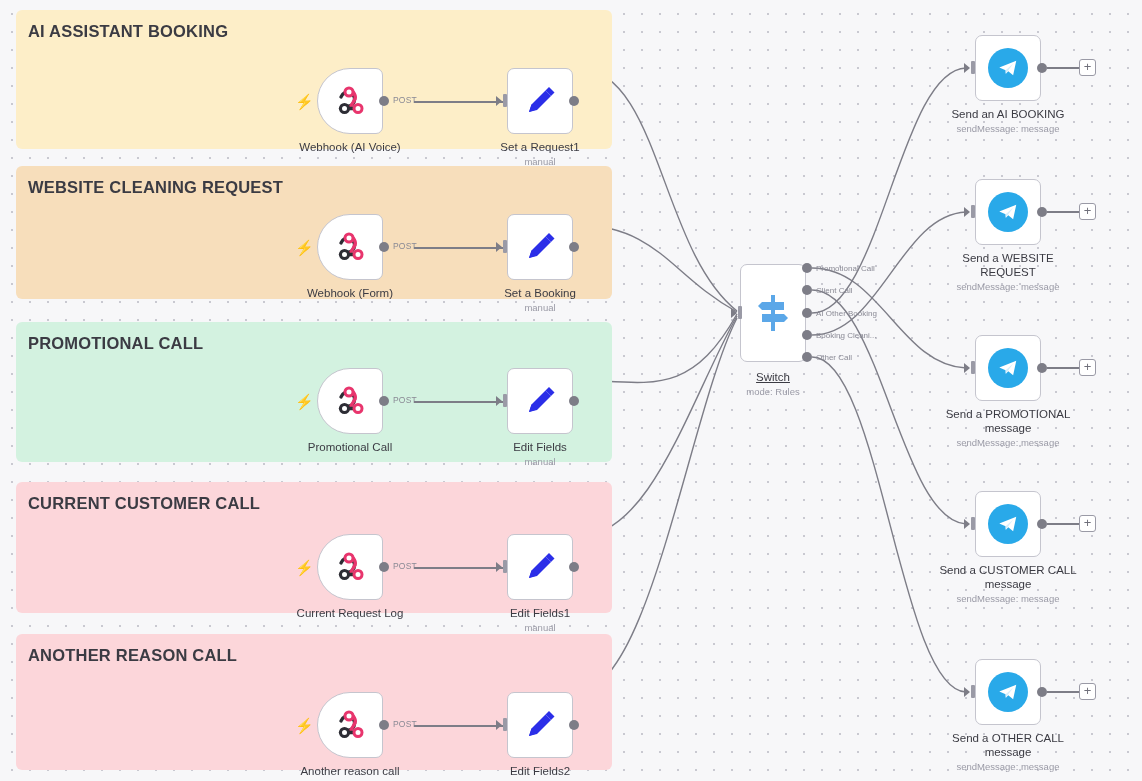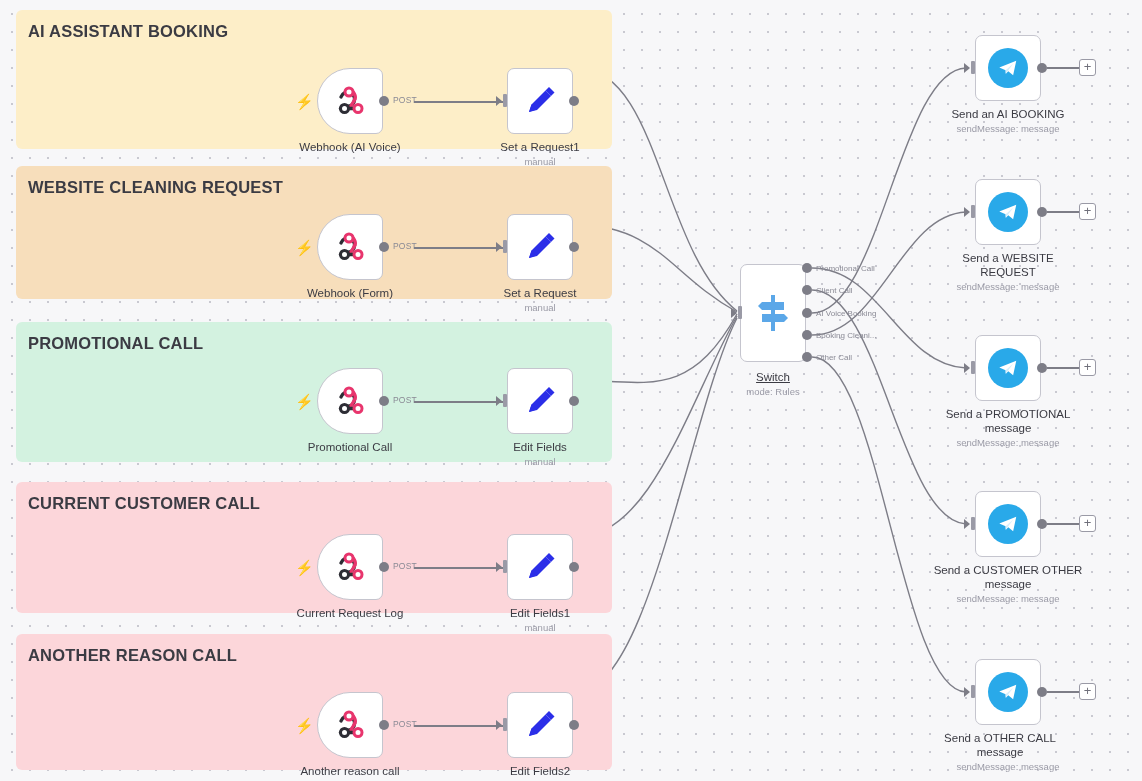--- a/index.html
+++ b/index.html
@@ -190,21 +190,21 @@
     <div class="port-in" style="left:-9px; top:44px;"></div>
     <div class="port-in-bar" style="left:-2px; top:42px;"></div>
     <div class="node-label" style="top:106px; left:33px;text-decoration:underline;">Switch</div>
     <div class="node-sublabel" style="top:122px; left:33px;">mode: Rules</div>
 
     <div class="port-out" style="left:62px; top:-1px;"></div>
     <div class="sw-out-label" style="left:76px; top:0px;">Promotional Call</div>
     <div class="port-out" style="left:62px; top:21px;"></div>
     <div class="sw-out-label" style="left:76px; top:22px;">Client Call</div>
     <div class="port-out" style="left:62px; top:44px;"></div>
-    <div class="sw-out-label" style="left:76px; top:45px;">AI Voice Booking</div>
+    <div class="sw-out-label" style="left:76px; top:45px;">AI Other Booking</div>
     <div class="port-out" style="left:62px; top:66px;"></div>
     <div class="sw-out-label" style="left:76px; top:67px;">Booking Cleani...</div>
     <div class="port-out" style="left:62px; top:88px;"></div>
     <div class="sw-out-label" style="left:76px; top:89px;">Other Call</div>
   </div>
 
   <div id="telegram-host">
       <div class="node-wrap" style="left: 975px; top: 35px;">
         <div class="port-in" style="left:-11px; top:28px;"></div>
      <div class="port-in-bar" style="left:-4px; top:26px;"></div>
@@ -265,39 +265,39 @@
           <span class="telegram-badge">
     <svg width="22" height="22" viewBox="0 0 24 24">
       <path d="M2.5 11.5 L21 4.2 L17.6 20 L12.3 15.6 L9.6 18.2 L9.4 14.4 Z" fill="#ffffff"></path>
       <path d="M9.4 14.4 L17.8 7.2 L9.6 18.2 Z" fill="#d6eefb"></path>
     </svg>
   </span>
         </div>
      <div class="port-out" style="left:62px; top:28px;"></div>
      <div class="wire" style="left:72px; top:32px; width:32px;"></div>
      <div class="plus-btn" style="left:104px; top:24px;">+</div>
-     <div class="node-label" style="top:72px; left:33px;">Send a CUSTOMER OTHER
+     <div class="node-label" style="top:72px; left:33px;">Send a CUSTOMER CALL
 message</div>
      <div class="node-sublabel" style="top:102px; left:33px;">sendMessage: message</div>
       </div>
       <div class="node-wrap" style="left: 975px; top: 659px;">
         <div class="port-in" style="left:-11px; top:28px;"></div>
      <div class="port-in-bar" style="left:-4px; top:26px;"></div>
      <div class="node">
           <span class="telegram-badge">
     <svg width="22" height="22" viewBox="0 0 24 24">
       <path d="M2.5 11.5 L21 4.2 L17.6 20 L12.3 15.6 L9.6 18.2 L9.4 14.4 Z" fill="#ffffff"></path>
       <path d="M9.4 14.4 L17.8 7.2 L9.6 18.2 Z" fill="#d6eefb"></path>
     </svg>
   </span>
         </div>
      <div class="port-out" style="left:62px; top:28px;"></div>
      <div class="wire" style="left:72px; top:32px; width:32px;"></div>
      <div class="plus-btn" style="left:104px; top:24px;">+</div>
-     <div class="node-label" style="top:72px; left:25px;">Send a OTHER CALL
+     <div class="node-label" style="top:72px; left:33px;">Send a OTHER CALL
 message</div>
      <div class="node-sublabel" style="top:102px; left:33px;">sendMessage: message</div>
       </div>
     </div>
 
 <div class="node-wrap" style="left: 317px; top: 68px;">
       <div class="bolt" style="left:-22px; top:26px;">⚡</div>
      <div class="node trigger">
         <svg width="36" height="36" viewBox="0 0 36 36">
     <g fill="none" stroke="#2d2d35" stroke-width="3.4" stroke-linecap="round">
@@ -364,21 +364,21 @@
       <div class="port-in" style="left:-11px; top:28px;"></div>
      <div class="port-in-bar" style="left:-4px; top:26px;"></div>
      <div class="node">
         <svg width="36" height="36" viewBox="0 0 36 36">
     <path d="M7 29 L9.5 21.5 L23.5 7.5 L29 13 L15 27 Z" fill="#2b2ee8"></path>
     <path d="M23.5 7.5 L27 4 L32.5 9.5 L29 13 Z" fill="#2b2ee8"></path>
     <path d="M7 29 L9.5 21.5 L14.5 26.5 Z" fill="#2b2ee8"></path>
   </svg>
       </div>
      <div class="port-out" style="left:62px; top:28px;"></div>
-     <div class="node-label" style="top:72px; left:33px;">Set a Request</div>
+     <div class="node-label" style="top:72px; left:33px;">Set a Booking</div>
      <div class="node-sublabel" style="top:88px; left:33px;">manual</div>
     </div>
     <div class="node-wrap" style="left: 317px; top: 368px;">
       <div class="bolt" style="left:-22px; top:26px;">⚡</div>
      <div class="node trigger">
         <svg width="36" height="36" viewBox="0 0 36 36">
     <g fill="none" stroke="#2d2d35" stroke-width="3.4" stroke-linecap="round">
       <path d="M12.5 22.5 A7 7 0 1 0 9 14"></path>
     </g>
     <g fill="none" stroke="#e8356d" stroke-width="3.4" stroke-linecap="round">

